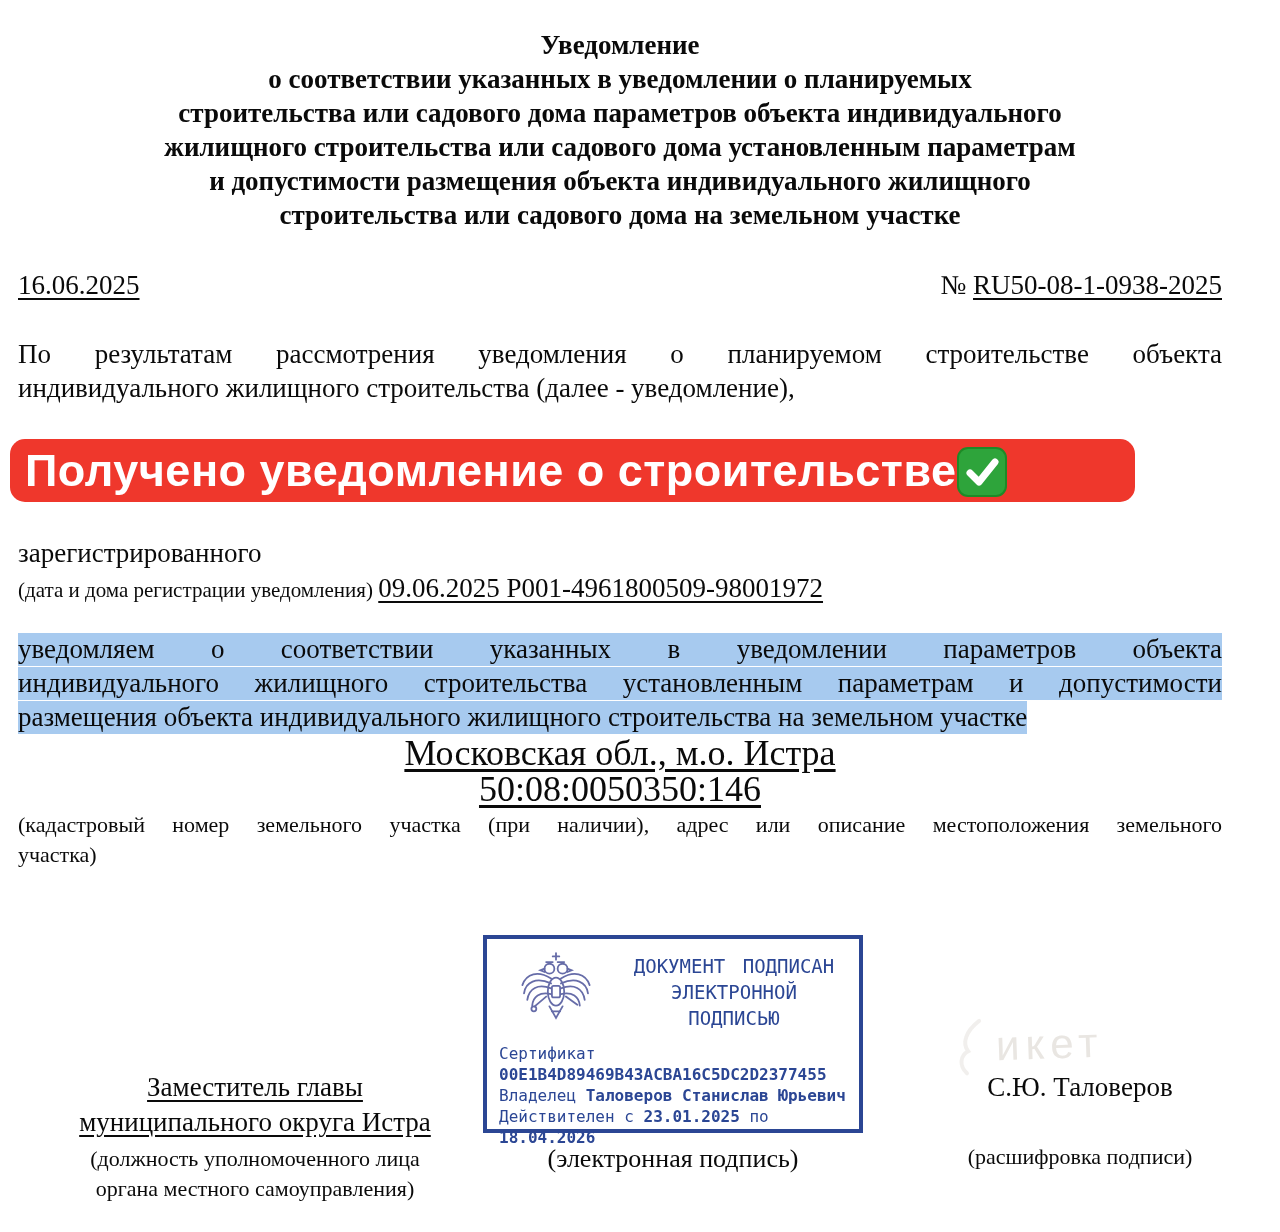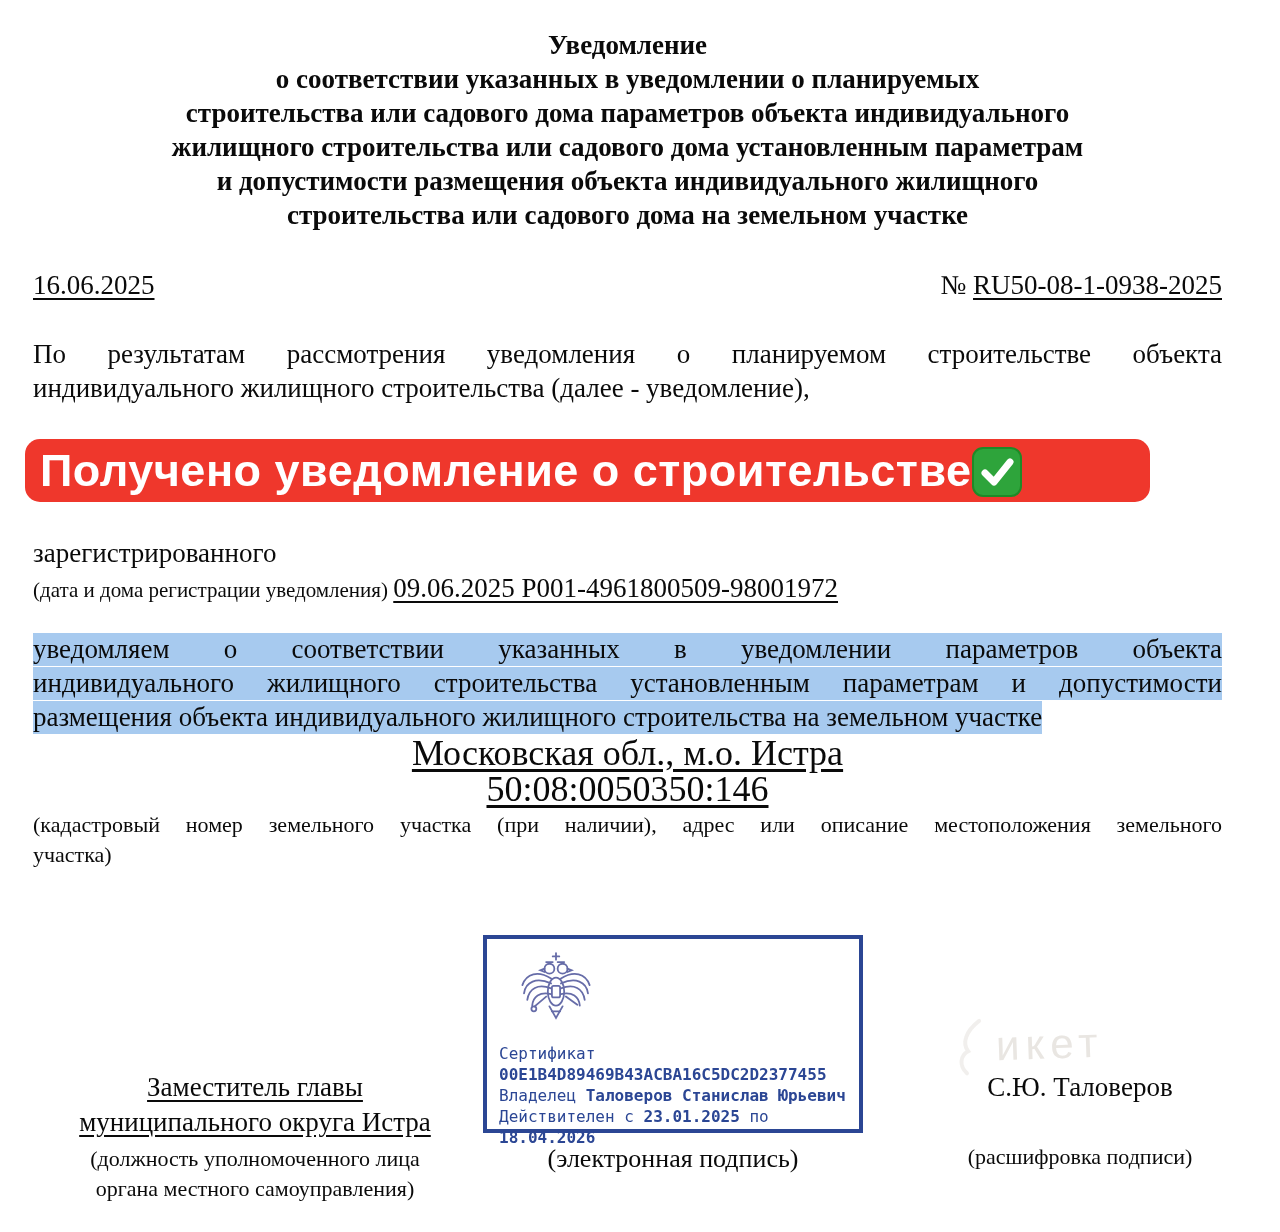--- a/index.html
+++ b/index.html
@@ -2,21 +2,21 @@
 <html lang="ru"><head>
 <meta charset="utf-8">
 <style>
   html,body{margin:0;padding:0;}
   body{
     width:1280px;height:1232px;position:relative;overflow:hidden;
     background:#ffffff;
     font-family:"Liberation Serif", serif;
     color:#0a0a0a;
   }
-  .doc{padding:28px 58px 0 33px;}
+  .doc{padding:28px 58px 0 18px;}
 
   
   .title{font-weight:bold;font-size:27px;line-height:34px;text-align:center;}
   .title div{white-space:nowrap;}
 
   
   .meta-row{display:flex;justify-content:space-between;align-items:baseline;
     margin-top:38px;font-size:27px;}
   .u{text-decoration:underline;text-underline-offset:4px;}
 
@@ -182,20 +182,25 @@
           <rect x="45" y="45" width="10" height="14" rx="2"></rect>
 
           <path d="M42 70 L50 84 L58 70"></path>
           <path d="M45 76 h10"></path>
 
           <path d="M38 58 L24 70"></path>
           <circle cx="23" cy="73" r="3"></circle>
           <path d="M62 58 L76 68"></path>
         </g>
       </svg>
+    </span>
+    <span class="stamp-head">
+      <div>ДОКУМЕНТ ПОДПИСАН</div>
+      <div>ЭЛЕКТРОННОЙ</div>
+      <div>ПОДПИСЬЮ</div>
     </span>
   </div>
   <div class="stamp-info">
     <div>Сертификат</div>
     <div class="b">00E1B4D89469B43ACBA16C5DC2D2377455</div>
     <div>
       <span>Владелец</span>
       <span class="b">Таловеров Станислав Юрьевич</span>
     </div>
     <div>

